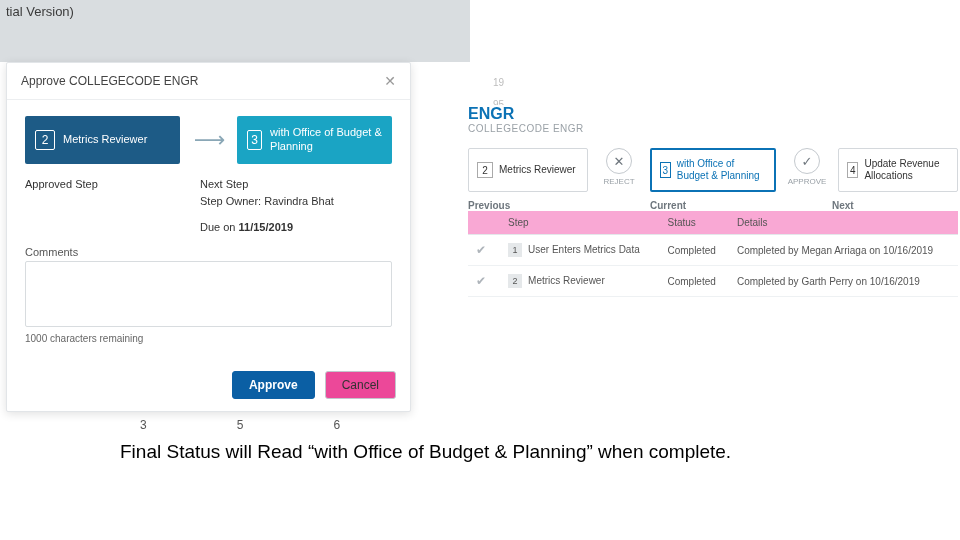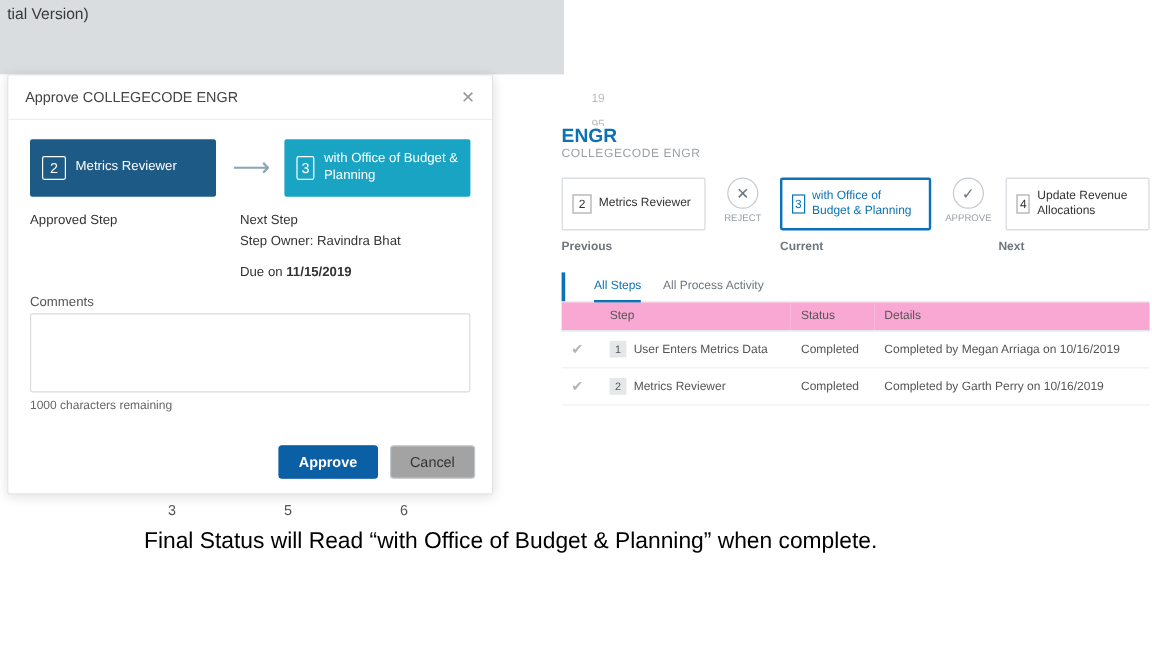--- a/index.html
+++ b/index.html
@@ -58,21 +58,21 @@
   .comments-lbl { font-size:11px; color:#555; margin-bottom:3px; }
   .comments {
     width:100%; height:66px; border:1px solid #d8dcdf; border-radius:2px; resize:none;
     font-family:inherit; font-size:12px; padding:4px;
   }
   .remain { font-size:10px; color:#666; margin-top:3px; }
 
   .modal .footer {
     position:absolute; right:14px; bottom:12px; display:flex; gap:10px;
   }
-  .btn { border-radius:3px; padding:6px 16px; font-size:12px; cursor:pointer; border:1px solid #c2c7cc; background:#a3a3a3; color:#333; }
+  .btn { border-radius:3px; padding:6px 16px; font-size:12px; cursor:pointer; border:1px solid #c2c7cc; background:#ec4899; color:#333; }
   .btn.primary { background:#0b5fa4; border-color:#0b5fa4; color:#fff; font-weight:bold; }
 
   
   .panel {
     position:absolute; left:468px; top:105px; width:490px; height:260px;
     background:#fff;
   }
   .panel .hd .unit { font-size:16px; color:#0b72b5; font-weight:600; }
   .panel .hd .subunit { font-size:10px; color:#9aa1a7; letter-spacing:.5px; }
 
@@ -215,25 +215,20 @@
     </div>
 
     <div class="stage-labels">
       <div>Previous</div>
       <div class="spacer"></div>
       <div>Current</div>
       <div class="spacer"></div>
       <div>Next</div>
     </div>
 
-    <div class="tabs">
-      <div class="bar"></div>
-      <div class="tab active">All Steps</div>
-      <div class="tab">All Process Activity</div>
-    </div>
 
     <table class="hist">
       <thead>
         <tr>
           <th style="width:30px;"></th>
           <th>Step</th>
           <th>Status</th>
           <th>Details</th>
         </tr>
       </thead>

